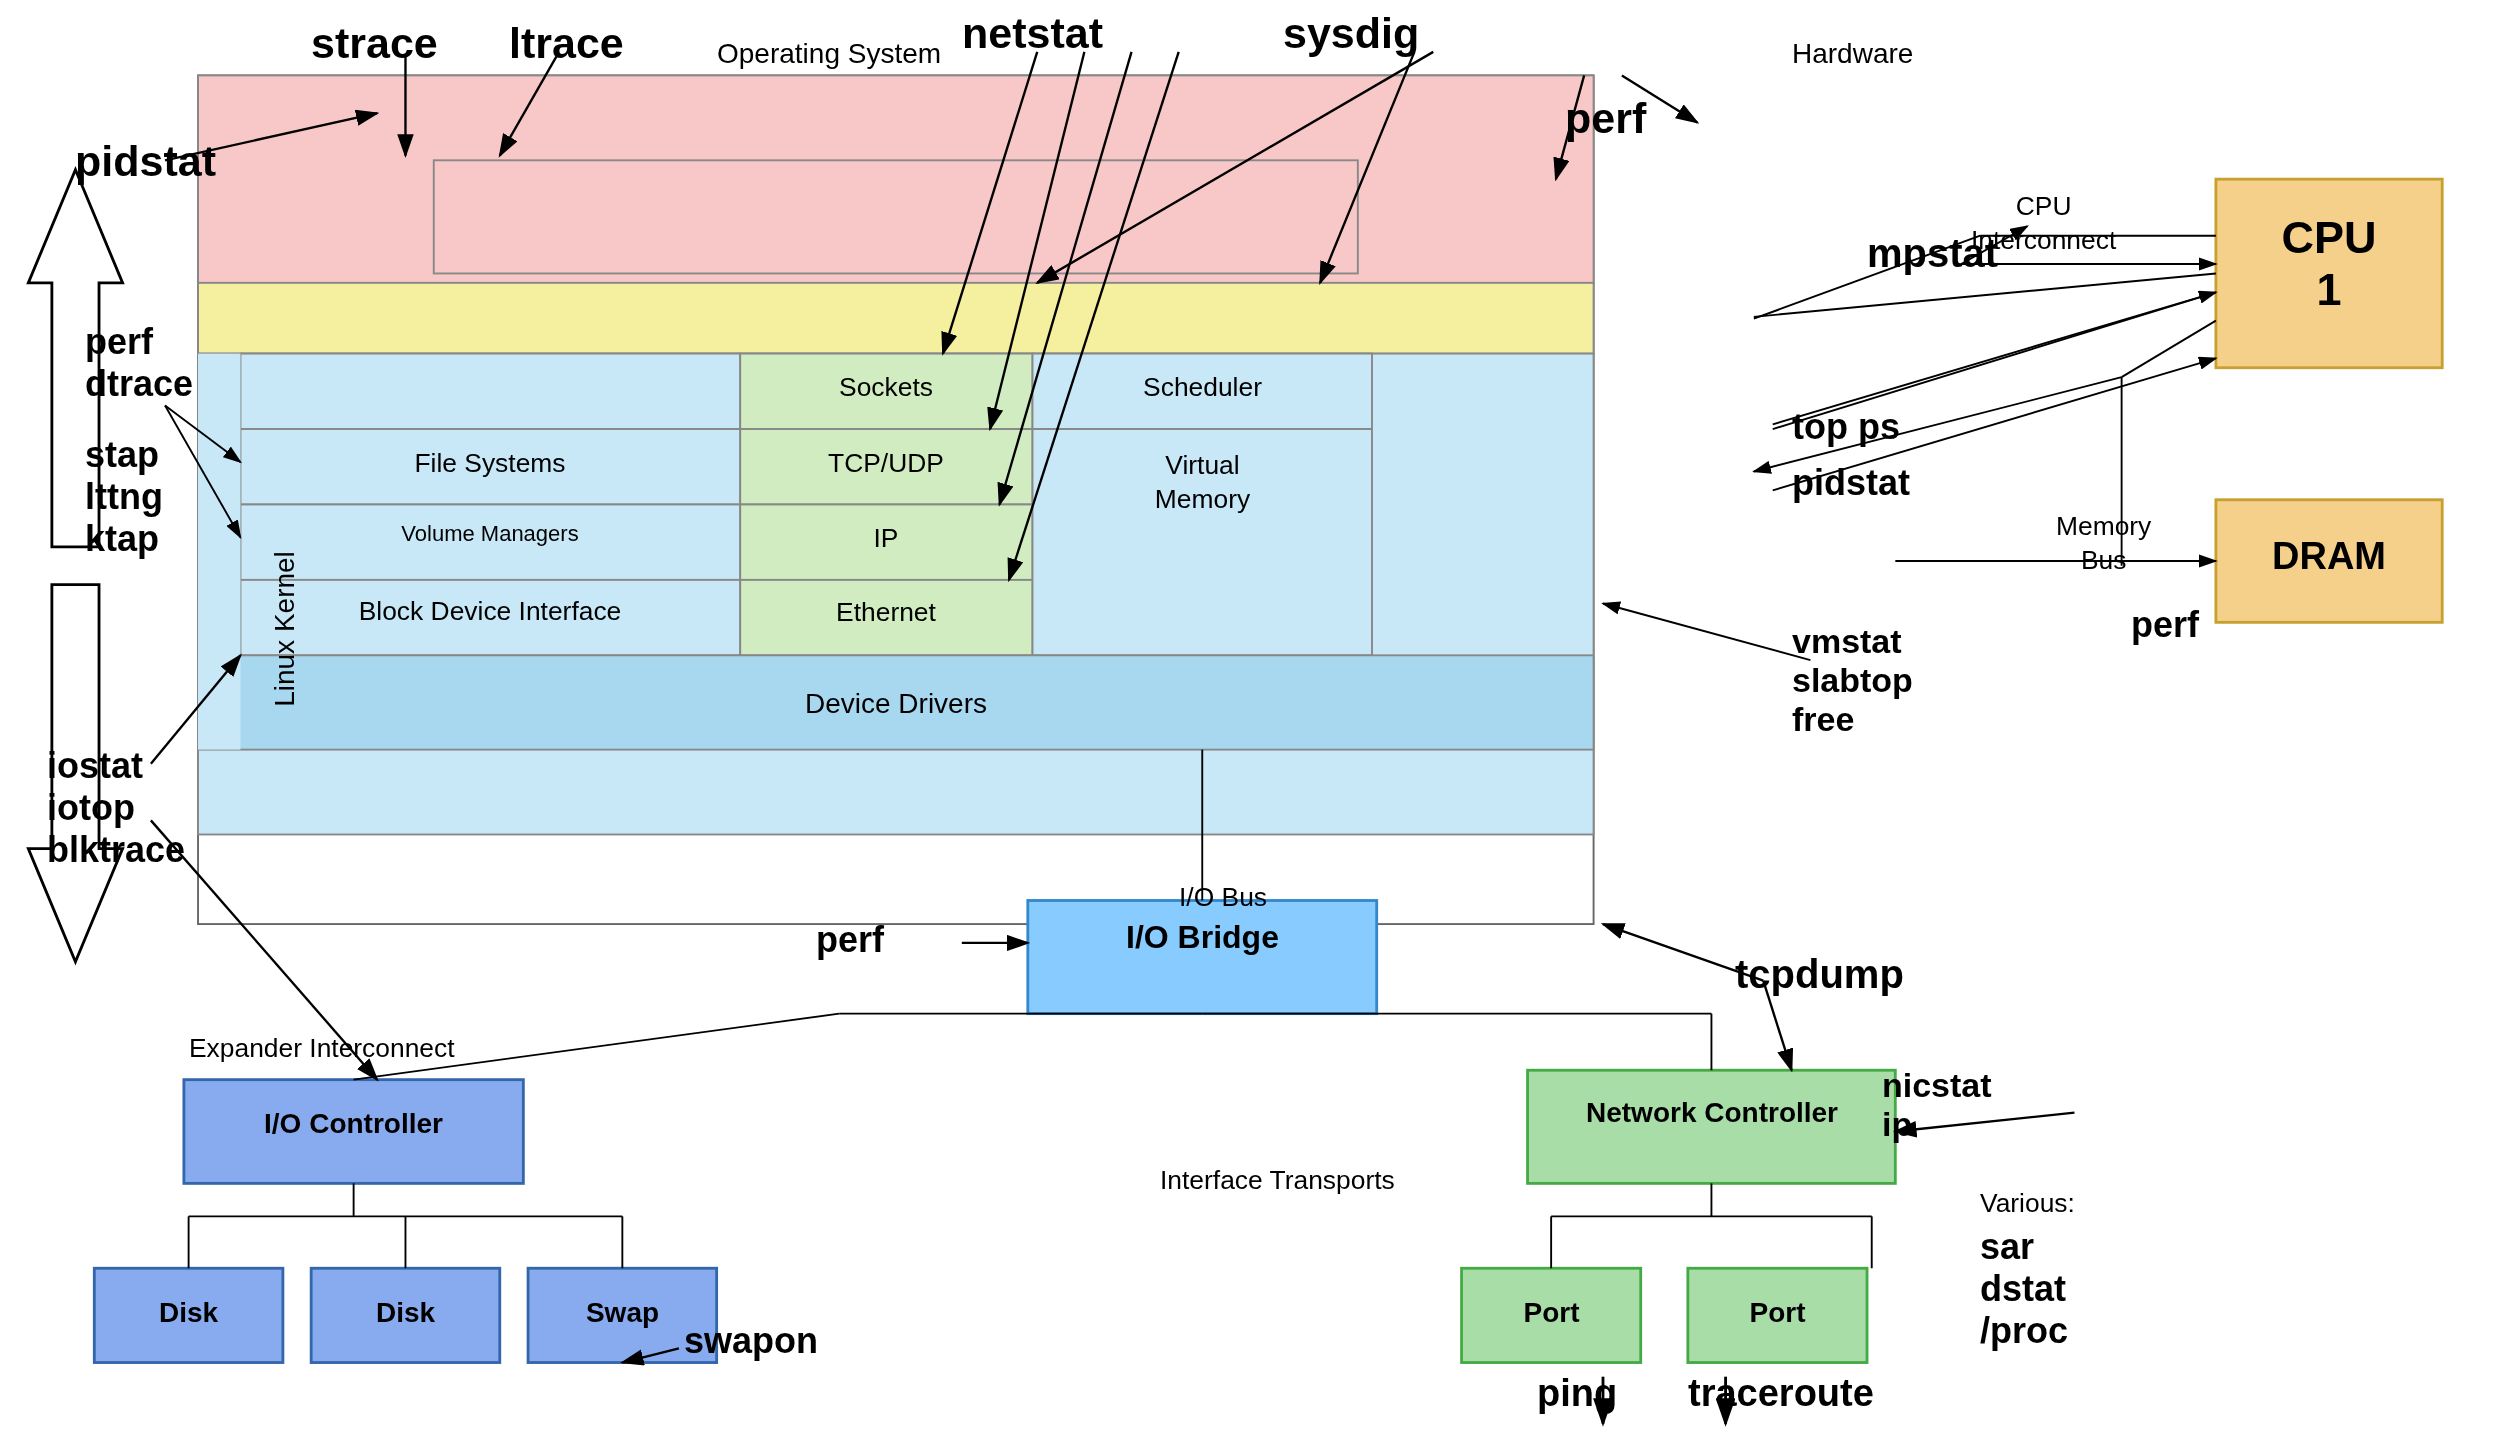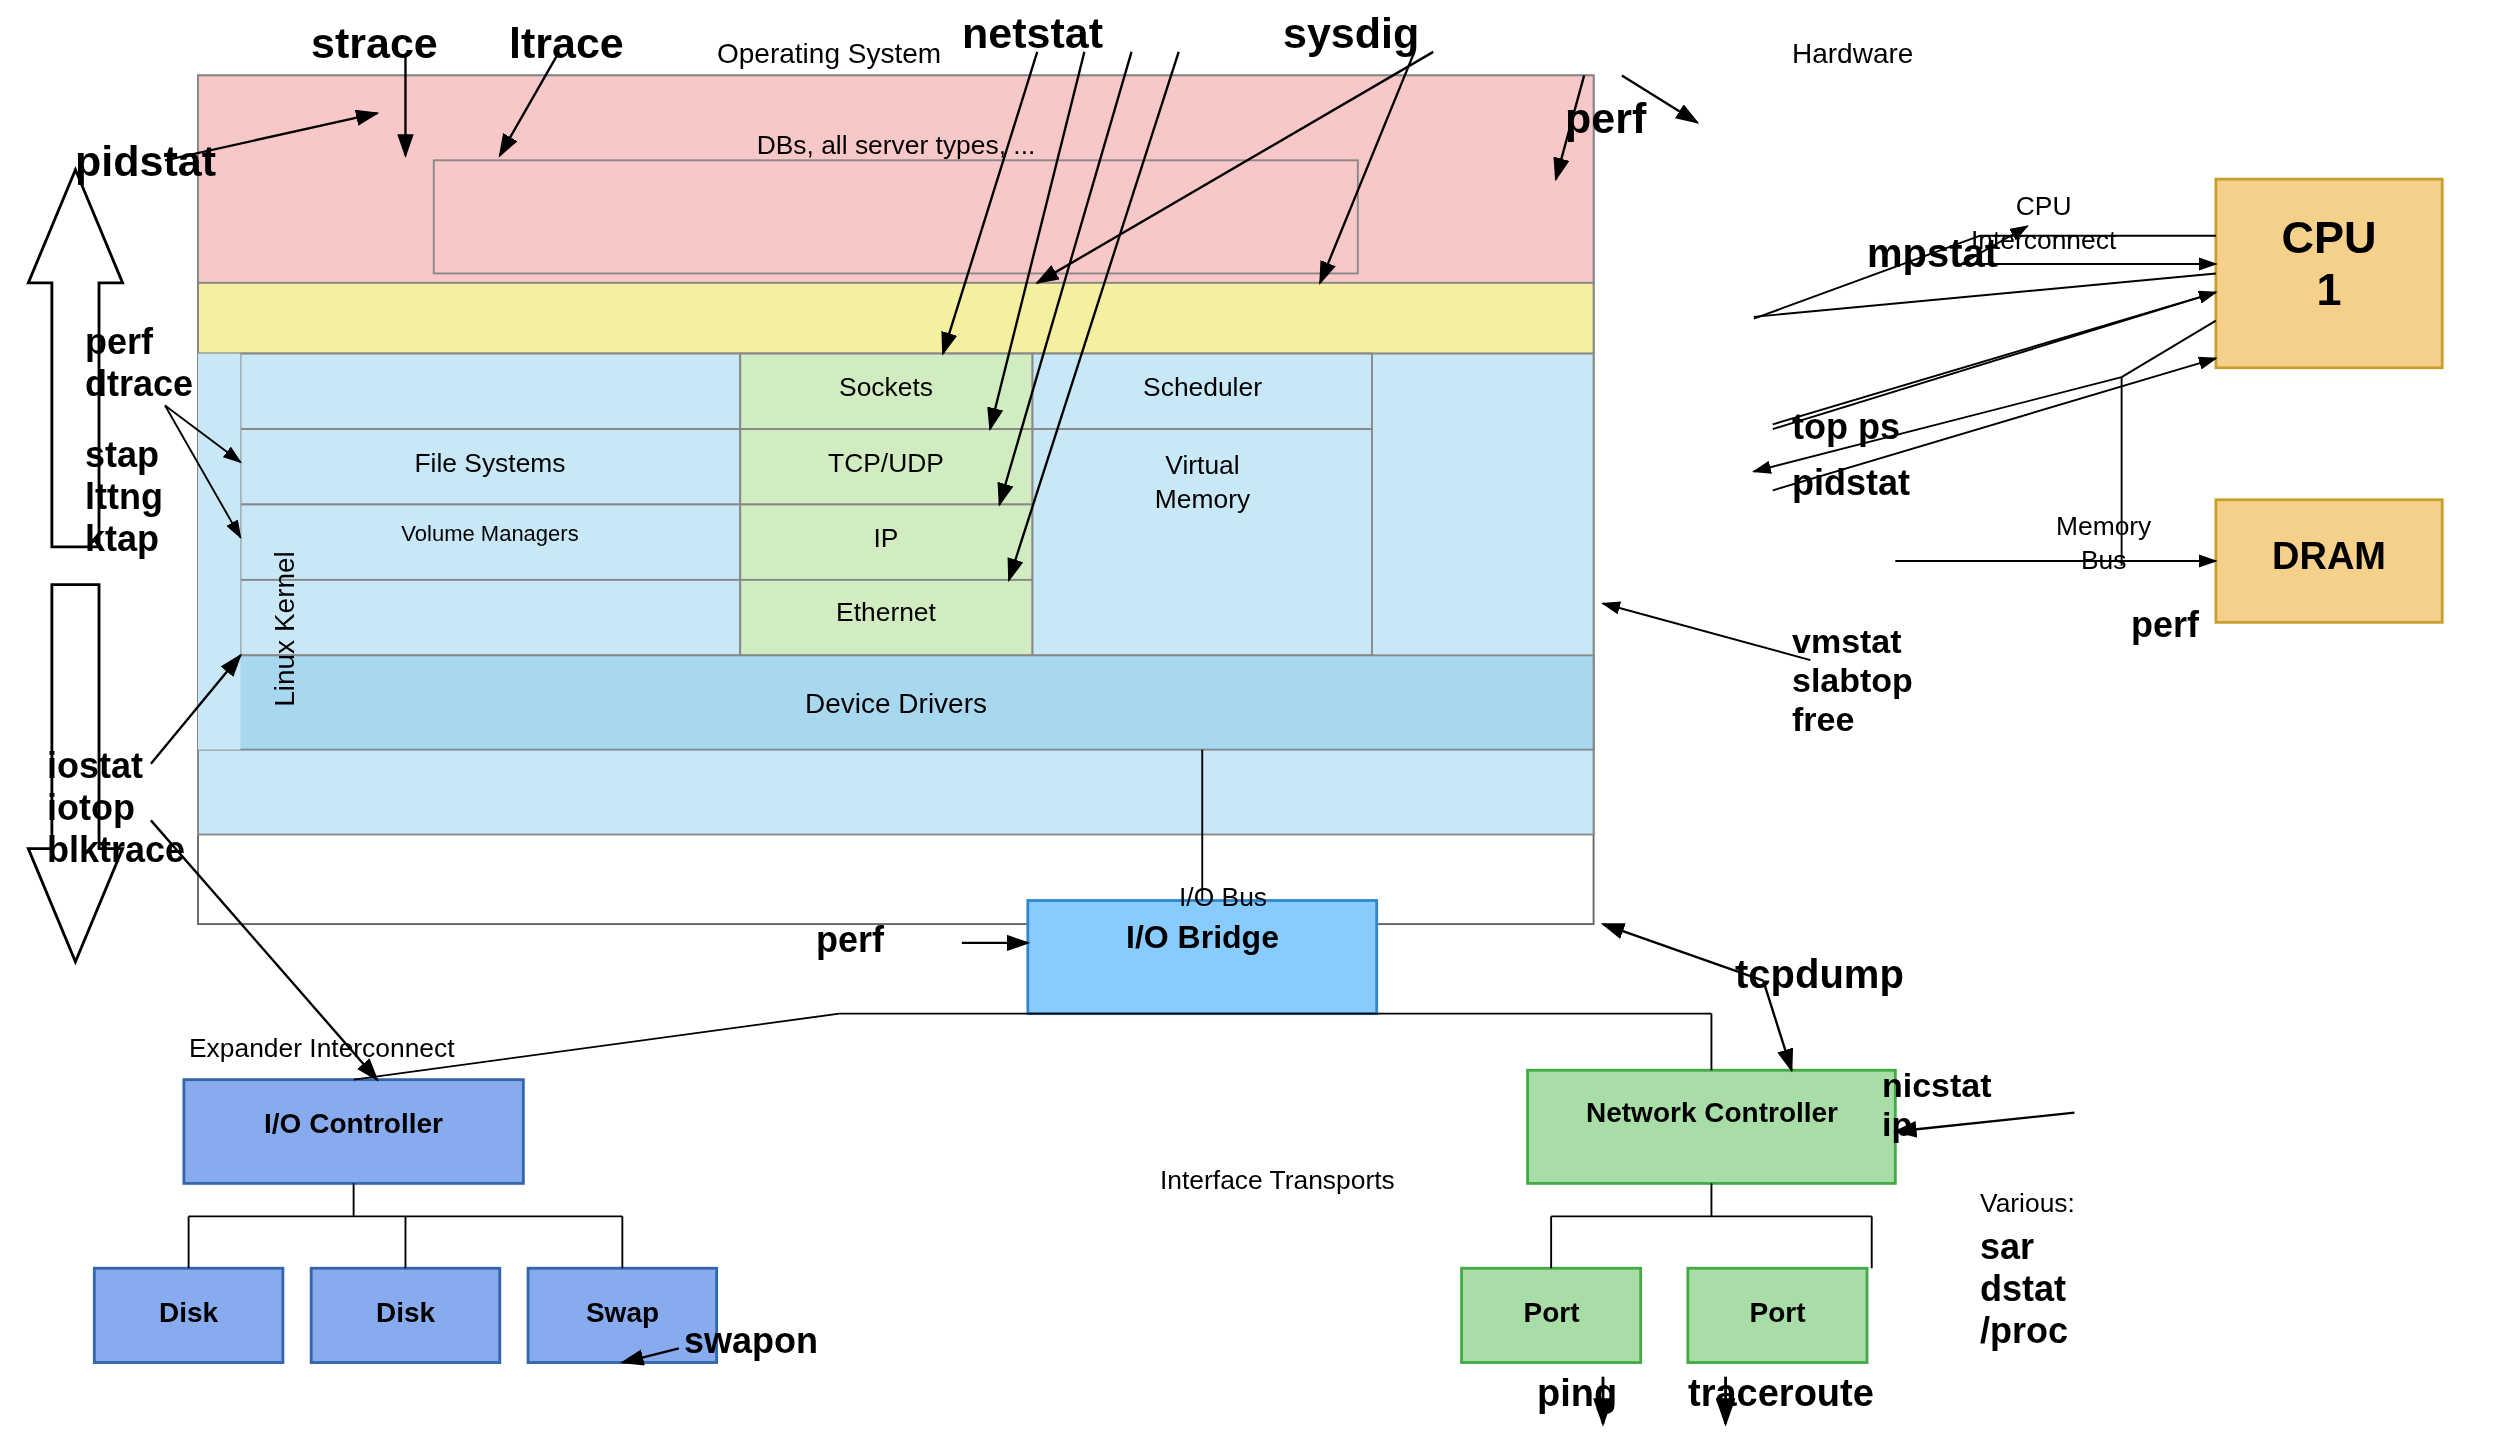--- a/index.html
+++ b/index.html
@@ -207,28 +207,28 @@
   <div class="lbl bold xlarge" style="top:9.4px; left:962px;">netstat</div>
 
   <div class="lbl bold xlarge" style="top:9.4px; left:1283px;">sysdig</div>
 
   <div class="lbl" style="top:38px; left:1792px; font-size:28px;">Hardware</div>
 
   <div class="lbl bold xlarge" style="top:94px; left:1565px;">perf</div>
 
   <div class="lbl bold xlarge" style="top:137px; left:75px;">pidstat</div>
 
-  <div class="lbl center" style="top:130px; left:198px; width:1396px; font-size:26.4px;">DBs, all server types, ...</div>
 
 
 
   <div class="rotated-label" style="top:519px; left:207px; transform:rotate(-90deg) translateX(-94px); font-size:28px;">Linux Kernel</div>
 
   <div class="lbl center" style="top:448px; left:240px; width:500px; font-size:26.4px;">File Systems</div>
   <div class="lbl center" style="top:521px; left:240px; width:500px; font-size:22px;">Volume Managers</div>
+  <div class="lbl center" style="top:596px; left:240px; width:500px; font-size:26.4px;">Block Device Interface</div>
 
   <div class="lbl center" style="top:372px; left:740px; width:292px; font-size:26.4px;">Sockets</div>
   <div class="lbl center" style="top:448px; left:740px; width:292px; font-size:26.4px;">TCP/UDP</div>
   <div class="lbl center" style="top:523px; left:740px; width:292px; font-size:26.4px;">IP</div>
   <div class="lbl center" style="top:597px; left:740px; width:292px; font-size:26.4px;">Ethernet</div>
 
   <div class="lbl center" style="top:372px; left:1033px; width:339px; font-size:26.4px;">Scheduler</div>
   <div class="lbl center" style="top:448px; left:1033px; width:339px; font-size:26.4px; line-height:1.3;">Virtual<br>Memory</div>
 
   <div class="lbl center" style="top:688px; left:198px; width:1396px; font-size:28px;">Device Drivers</div>

